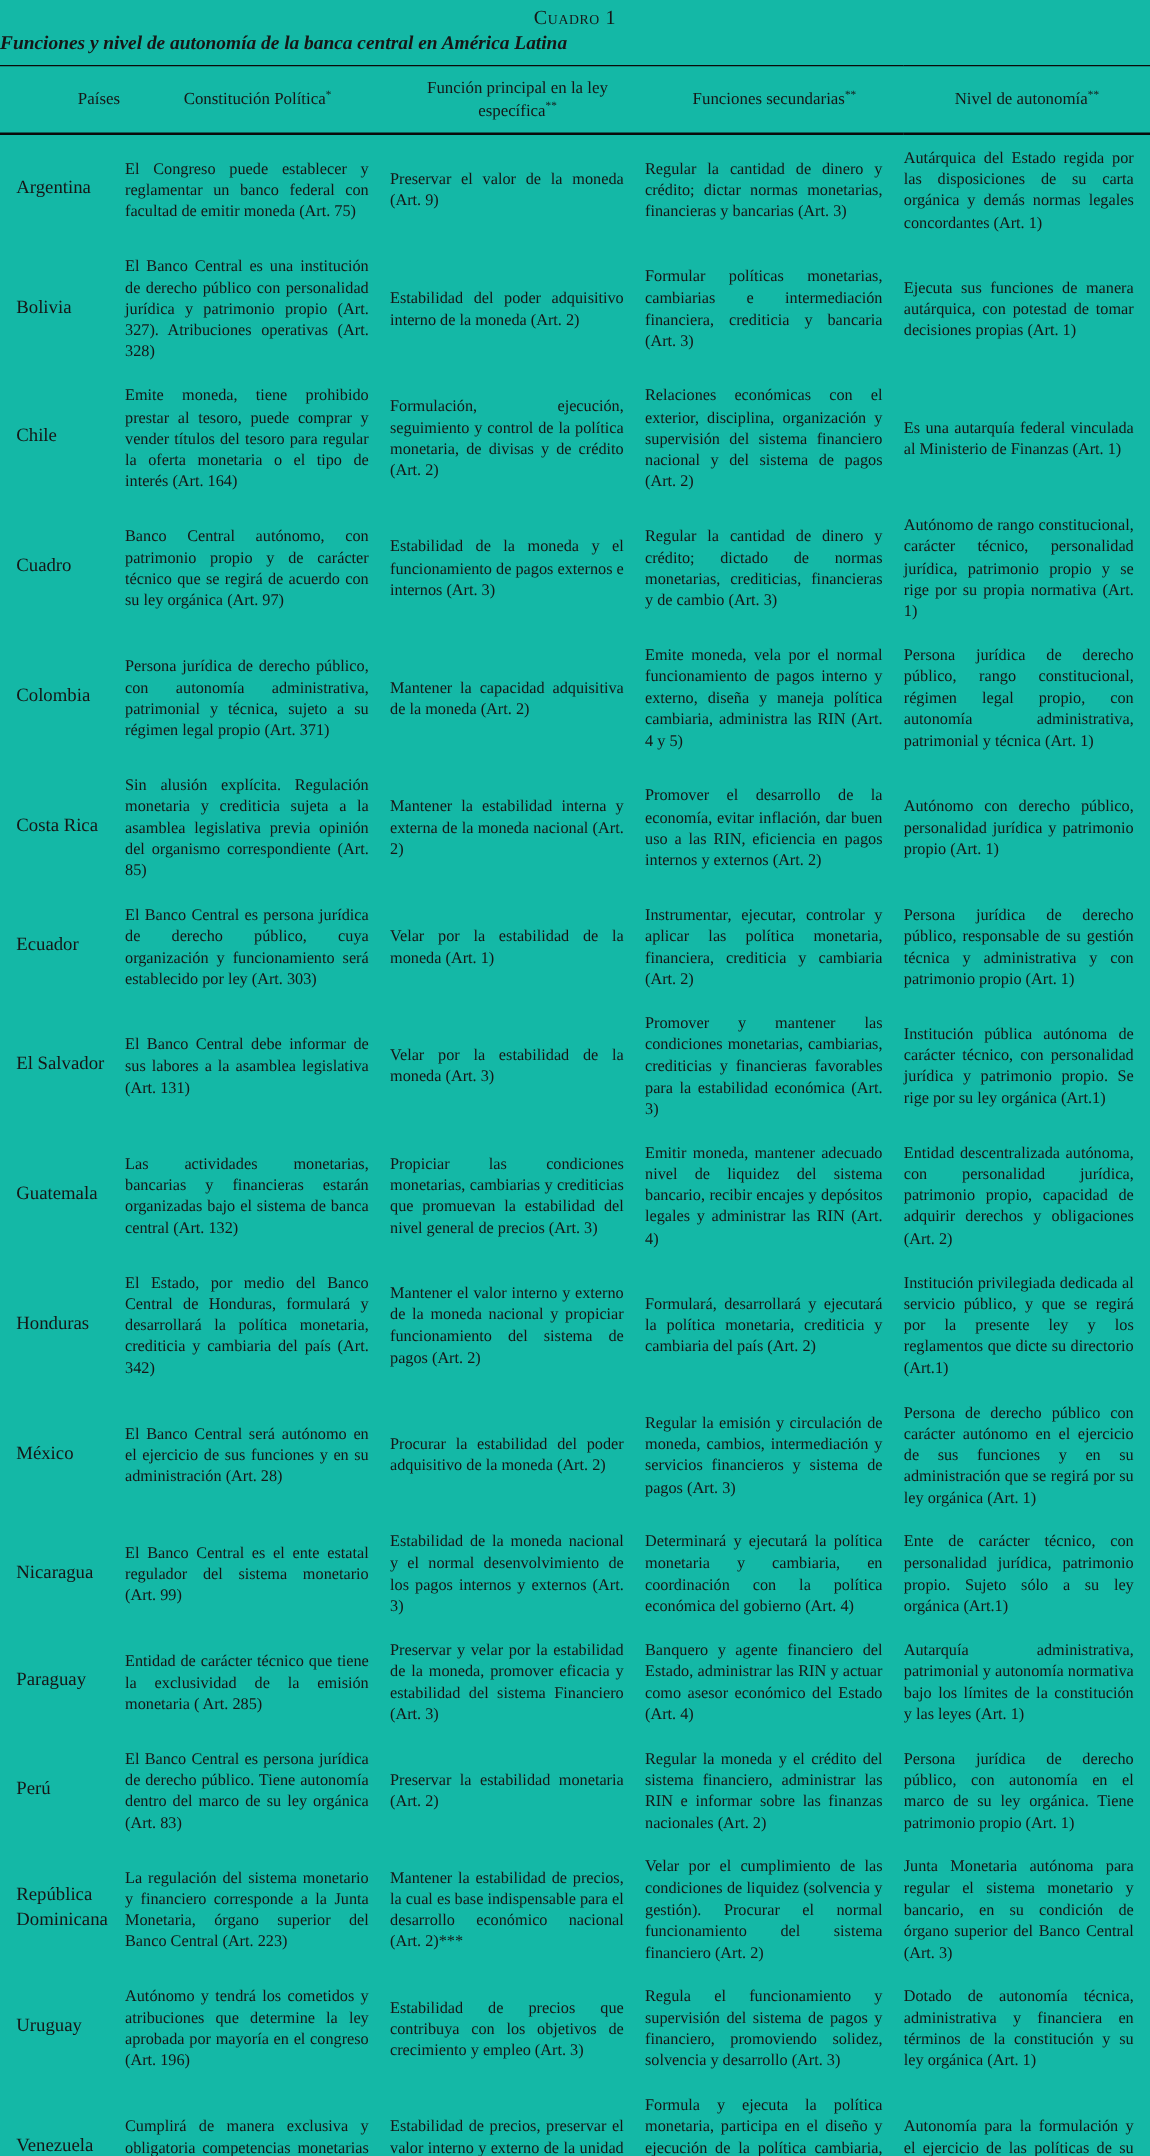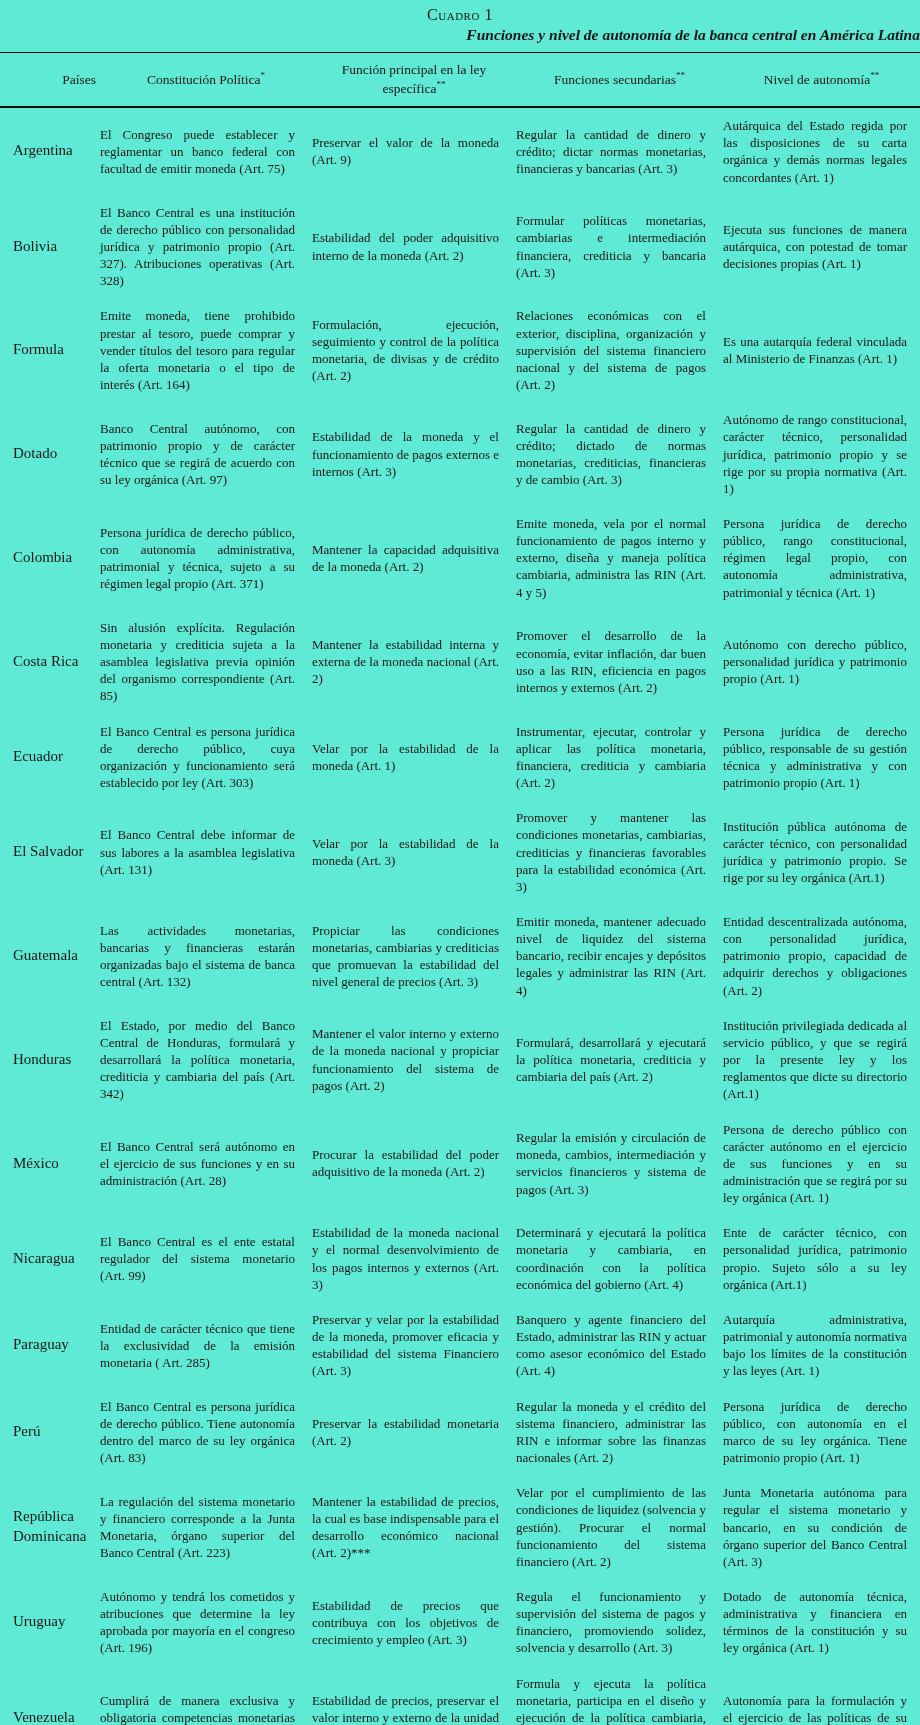--- a/index.html
+++ b/index.html
@@ -1,27 +1,27 @@
 <!DOCTYPE html>
 <html lang="es"><head>
 <meta charset="utf-8">
 <style>
   html,body{margin:0;padding:0;background:#ffffff;}
   .page{
     width:920px;height:1725px;overflow:hidden;box-sizing:border-box;
-    background:#5eead4;color:#161616;
+    background:#14b8a6;color:#161616;
     font-family:"Liberation Serif","DejaVu Serif",serif;
   }
   .title-block{padding-top:5px;}
   .table-number{
     text-align:center;font-variant:small-caps;font-size:16px;
     letter-spacing:0.5px;line-height:1.2;
   }
   .table-subtitle{
-    text-align:right;font-weight:bold;font-style:italic;
+    text-align:left;font-weight:bold;font-style:italic;
     font-size:15.5px;line-height:1.2;margin:2px 0 7px 0;
   }
   table.main{
     width:920px;border-collapse:collapse;table-layout:fixed;
     border-top:1.5px solid #0a0a0a;border-bottom:2.5px solid #0a0a0a;
   }
   col.c-country{width:100px;}
   col.c-const{width:212px;}
   col.c-func{width:204px;}
   col.c-sec{width:207px;}
@@ -82,29 +82,29 @@
 
     <tr>
       <th class="country" scope="row">Bolivia</th>
       <td>El Banco Central es una institución de derecho público con personalidad jurídica y patrimonio propio (Art. 327). Atribuciones operativas (Art. 328)</td>
       <td>Estabilidad del poder adquisitivo interno de la moneda (Art. 2)</td>
       <td>Formular políticas monetarias, cambiarias e intermediación financiera, crediticia y bancaria (Art. 3)</td>
       <td>Ejecuta sus funciones de manera autárquica, con potestad de tomar decisiones propias (Art. 1)</td>
     </tr>
 
     <tr>
-      <th class="country" scope="row">Formula</th>
+      <th class="country" scope="row">Chile</th>
       <td>Emite moneda, tiene prohibido prestar al tesoro, puede comprar y vender títulos del tesoro para regular la oferta monetaria o el tipo de interés (Art. 164)</td>
       <td>Formulación, ejecución, seguimiento y control de la política monetaria, de divisas y de crédito (Art. 2)</td>
       <td>Relaciones económicas con el exterior, disciplina, organización y supervisión del sistema financiero nacional y del sistema de pagos (Art. 2)</td>
       <td>Es una autarquía federal vinculada al Ministerio de Finanzas (Art. 1)</td>
     </tr>
 
     <tr>
-      <th class="country" scope="row">Dotado</th>
+      <th class="country" scope="row">Cuadro</th>
       <td>Banco Central autónomo, con patrimonio propio y de carácter técnico que se regirá de acuerdo con su ley orgánica (Art. 97)</td>
       <td>Estabilidad de la moneda y el funcionamiento de pagos externos e internos (Art. 3)</td>
       <td>Regular la cantidad de dinero y crédito; dictado de normas monetarias, crediticias, financieras y de cambio (Art. 3)</td>
       <td>Autónomo de rango constitucional, carácter técnico, personalidad jurídica, patrimonio propio y se rige por su propia normativa (Art. 1)</td>
     </tr>
 
     <tr>
       <th class="country" scope="row">Colombia</th>
       <td>Persona jurídica de derecho público, con autonomía administrativa, patrimonial y técnica, sujeto a su régimen legal propio (Art. 371)</td>
       <td>Mantener la capacidad adquisitiva de la moneda (Art. 2)</td>

